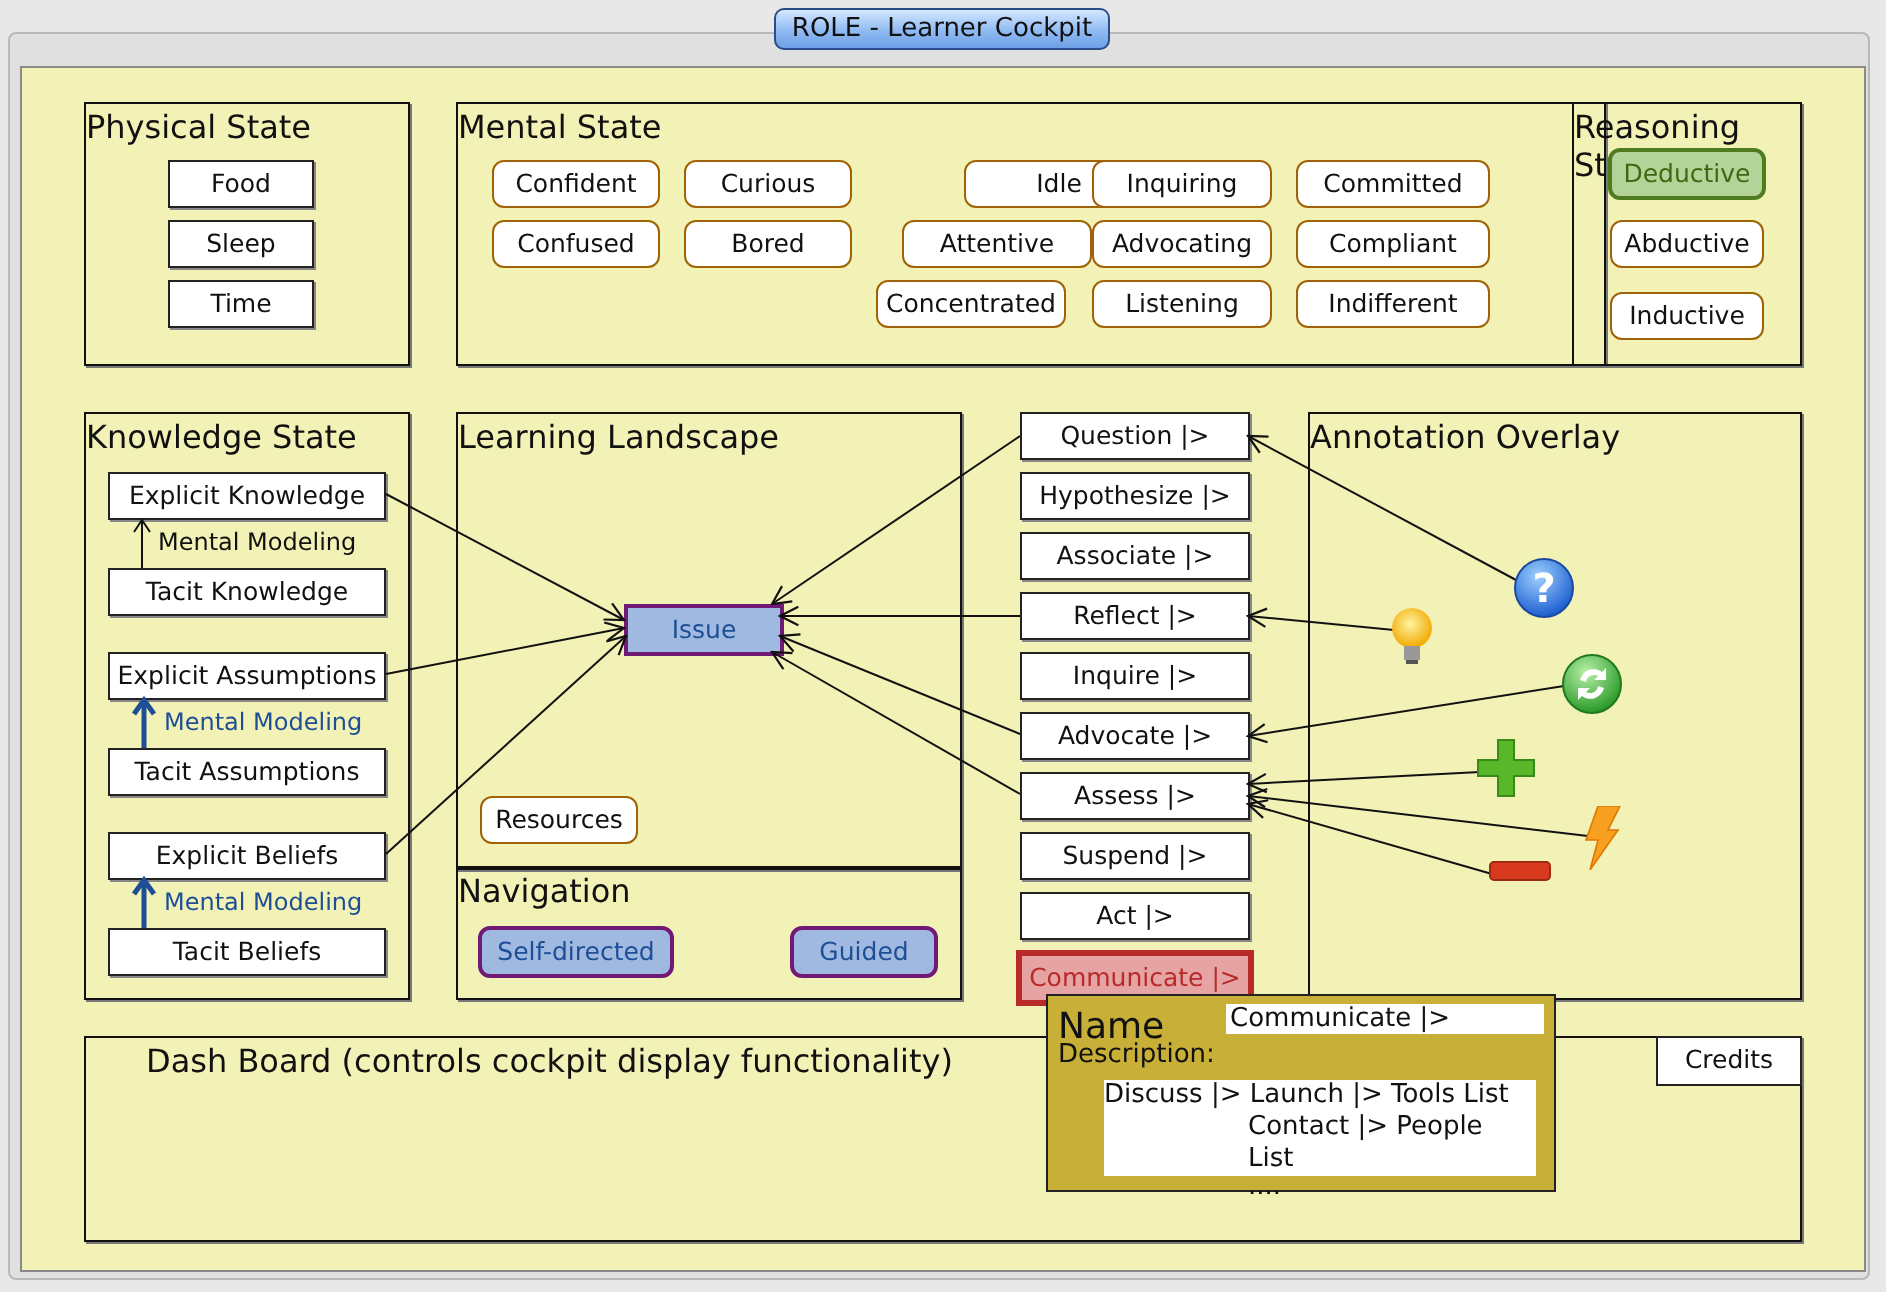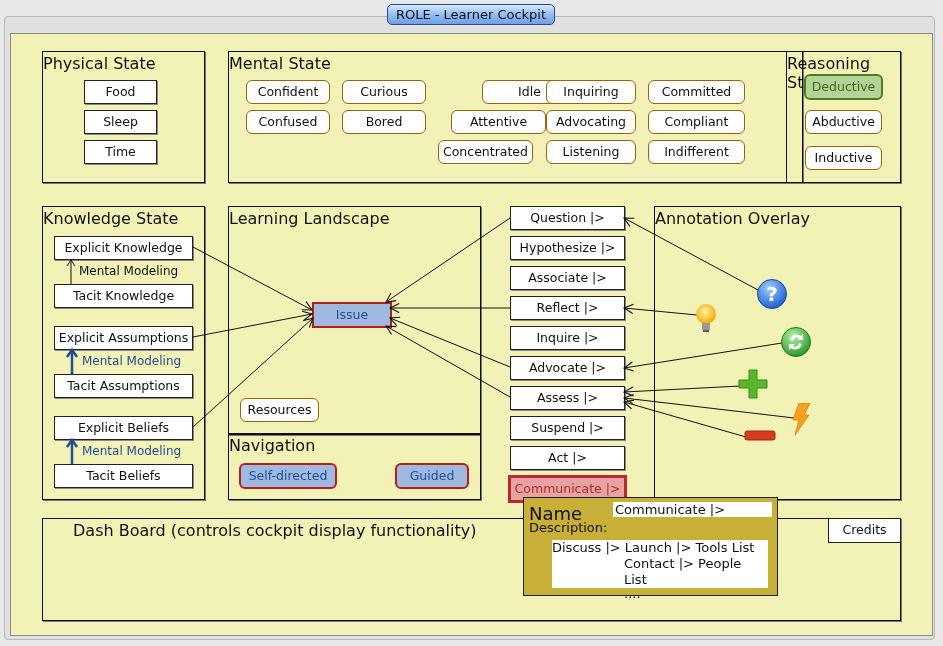--- a/index.html
+++ b/index.html
@@ -12,21 +12,21 @@
   .title-pill { position:absolute; left:387px; top:4px; width:166px; height:19px; border:1px solid #2a4c8a;
                 border-radius:5px; background:linear-gradient(#d6e8ff,#8fbaf2 55%,#6fa0e6); text-align:center;
                 line-height:19px; font-size:13px; color:#111; z-index:5; }
   .panel { position:absolute; border:1.5px solid #111; box-shadow:1px 1px 0 #777; }
   .panel-title { position:absolute; left:0; right:0; top:2px; text-align:left; font-size:16px; }
   .box { position:absolute; background:#fff; border:1px solid #222; box-shadow:1px 1px 0 #888; text-align:center;
          font-size:12.5px; line-height:22px; height:22px; }
   .rbox { position:absolute; background:#fff; border:1px solid #a16207; border-radius:6px; text-align:center;
           font-size:12.5px; line-height:22px; height:22px; }
   .green { background:#b3d398; border:2px solid #4e7c1e; color:#3e6a12; }
-  .blue { background:#a0b9e0; border:2px solid #b91c1c; color:#1e4f96; }
+  .blue { background:#a0b9e0; border:2px solid #701a75; color:#1e4f96; }
   .red { background:#e6a3a3; border:3px solid #b82a2a; color:#b82a2a; }
   .mm { position:absolute; font-size:12px; }
   svg.links { position:absolute; left:0; top:0; pointer-events:none; z-index:3; }
   .tooltip { position:absolute; left:523px; top:497px; width:253px; height:97px; background:#c8b038;
              border:1px solid #222; z-index:6; font-family:"DejaVu Sans", sans-serif; }
   .tt-name-label { position:absolute; left:5px; top:5px; font-size:18px; }
   .tt-name-val { position:absolute; left:89px; top:4px; width:157px; height:15px; background:#fff; font-size:13px; line-height:15px; padding-left:2px; }
   .tt-desc-label { position:absolute; left:5px; top:22px; font-size:13px; }
   .tt-desc-box { position:absolute; left:28px; top:42px; width:216px; height:48px; background:#fff; font-size:13px; line-height:16px; }
   .icon { position:absolute; z-index:4; }

